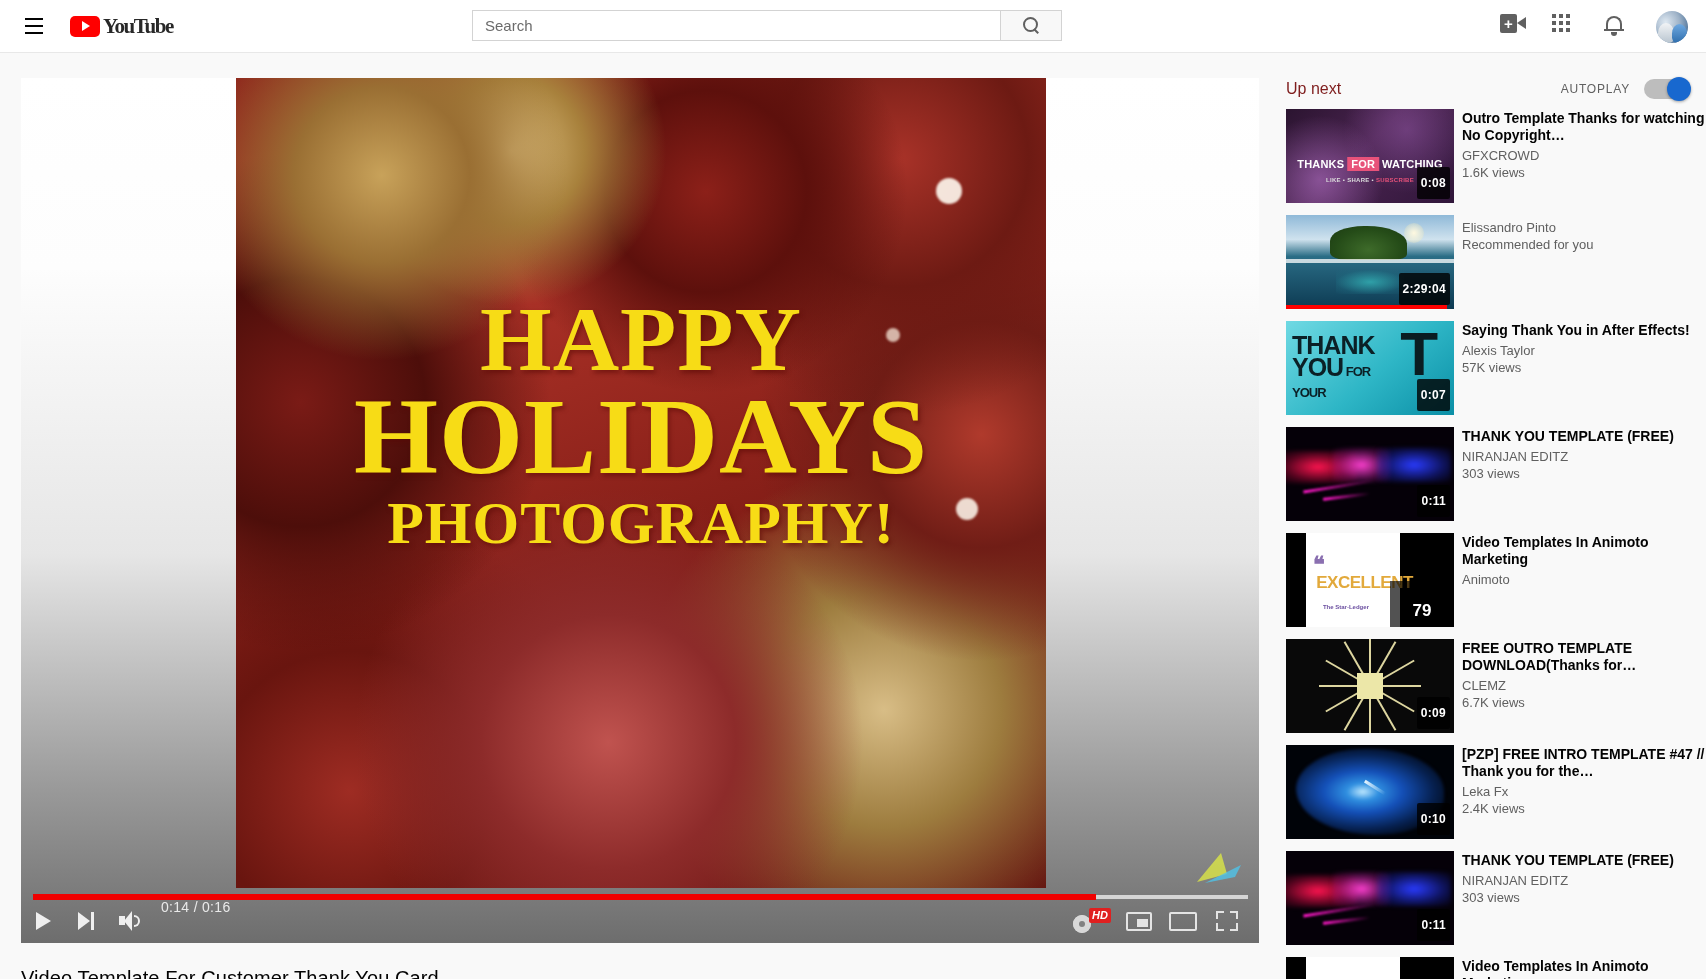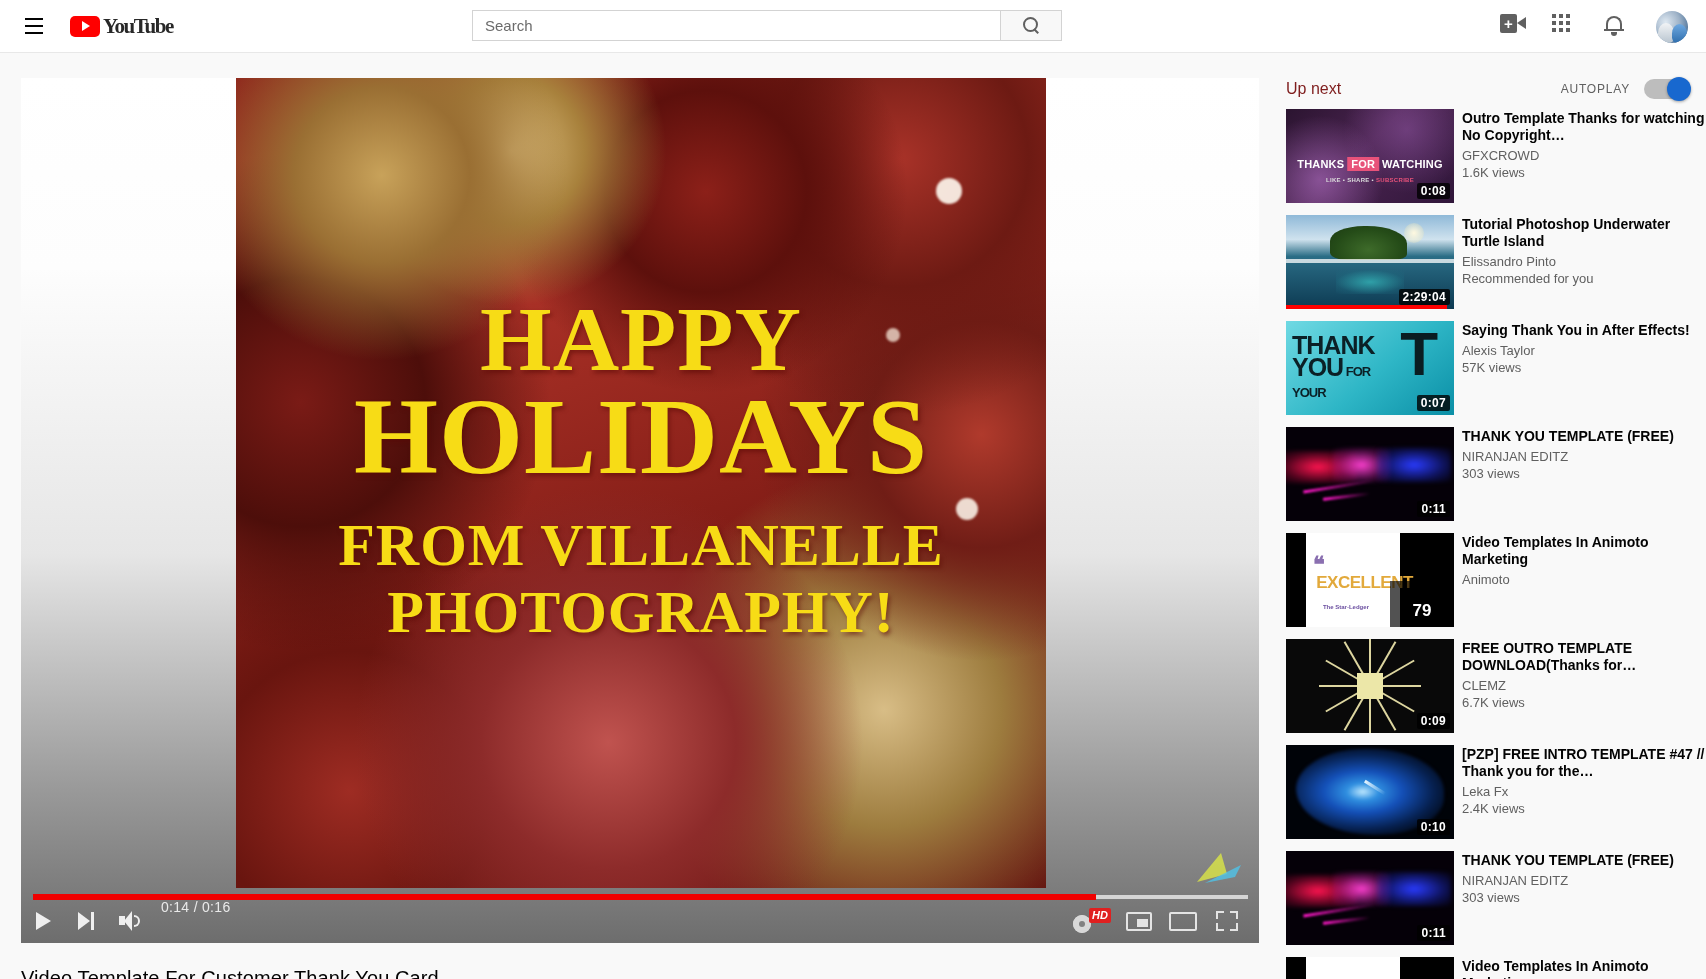--- a/index.html
+++ b/index.html
@@ -245,21 +245,21 @@
     box-shadow: 0 1px 3px rgba(0,0,0,.35);
   }
 
   .vrow { display: flex; gap: 8px; margin-bottom: 12px; cursor: pointer; }
   .vthumb {
     position: relative; width: 168px; height: 94px; flex: 0 0 168px;
     background: #111; overflow: hidden;
   }
   .vthumb .dur {
     position: absolute; right: 4px; bottom: 4px; background: rgba(0,0,0,.8);
-    color: #fff; font-size: 12px; font-weight: 700; padding: 1px 4px; border-radius: 2px;
+    color: #fff; font-size: 12px; font-weight: 700; padding: 9px 4px; border-radius: 2px;
     letter-spacing: .3px;
   }
   .vthumb .watched { position: absolute; left: 0; bottom: 0; height: 4px; background: #ff0000; }
   .vthumb .pl-overlay {
     position: absolute; right: 0; top: 0; width: 64px; height: 100%;
     background: rgba(0,0,0,.68); color: #fff;
     display: flex; flex-direction: column; align-items: center; justify-content: center; gap: 20px; margin-top: 48px;
   }
   .vthumb .pl-count { font-size: 17px; font-weight: 700; }
   .pl-ico { position: relative; width: 20px; height: 14px; }
@@ -420,21 +420,20 @@
              linear-gradient(160deg,#8e221b 0%, #a83026 30%, #7d1a14 62%, #631410 100%)">
       </div>
 
       <div class="orn" style="left:700px;top:100px;width:26px;height:26px;background:rgba(255,250,240,.9)"></div>
       <div class="orn" style="left:720px;top:420px;width:22px;height:22px;background:rgba(255,250,240,.85)"></div>
       <div class="orn" style="left:650px;top:250px;width:14px;height:14px;background:rgba(255,245,230,.7)"></div>
 
       <div id="video-text">
         <div class="l1">HAPPY</div>
         <div class="l2">HOLIDAYS</div>
-        <div class="l3">FROM VILLANELLE</div>
         <div class="l4">PHOTOGRAPHY!</div>
       </div>
     </div>
 
     <svg id="watermark" viewBox="0 0 52 34">
       <polygon points="30,2 6,31 36,23" fill="#d6e04a" opacity="0.85"></polygon>
       <polygon points="50,14 14,32 44,26" fill="#4fc3e8" opacity="0.8"></polygon>
     </svg>
 
     <div id="progress-wrap">
@@ -524,21 +523,20 @@
       <div class="sun"></div>
               <div class="isle"></div>
               <div class="water"></div>
               <div class="deep"></div>
             </div>
       <span class="dur">2:29:04</span>
 
       <div class="watched" style="width:96%"></div>
     </div>
     <div class="vinfo">
-      <div class="vtitle">Tutorial Photoshop Underwater Turtle Island</div>
       <div class="vchan">Elissandro Pinto</div>
       <div class="vviews">Recommended for you</div>
     </div>
         </div>
         <div class="vrow">
     <div class="vthumb">
       <div class="art t-teal">
       <div class="tt">T</div>
       <div class="big">THANK<br>YOU<small> FOR</small><br><small>YOUR</small></div>
             </div>

